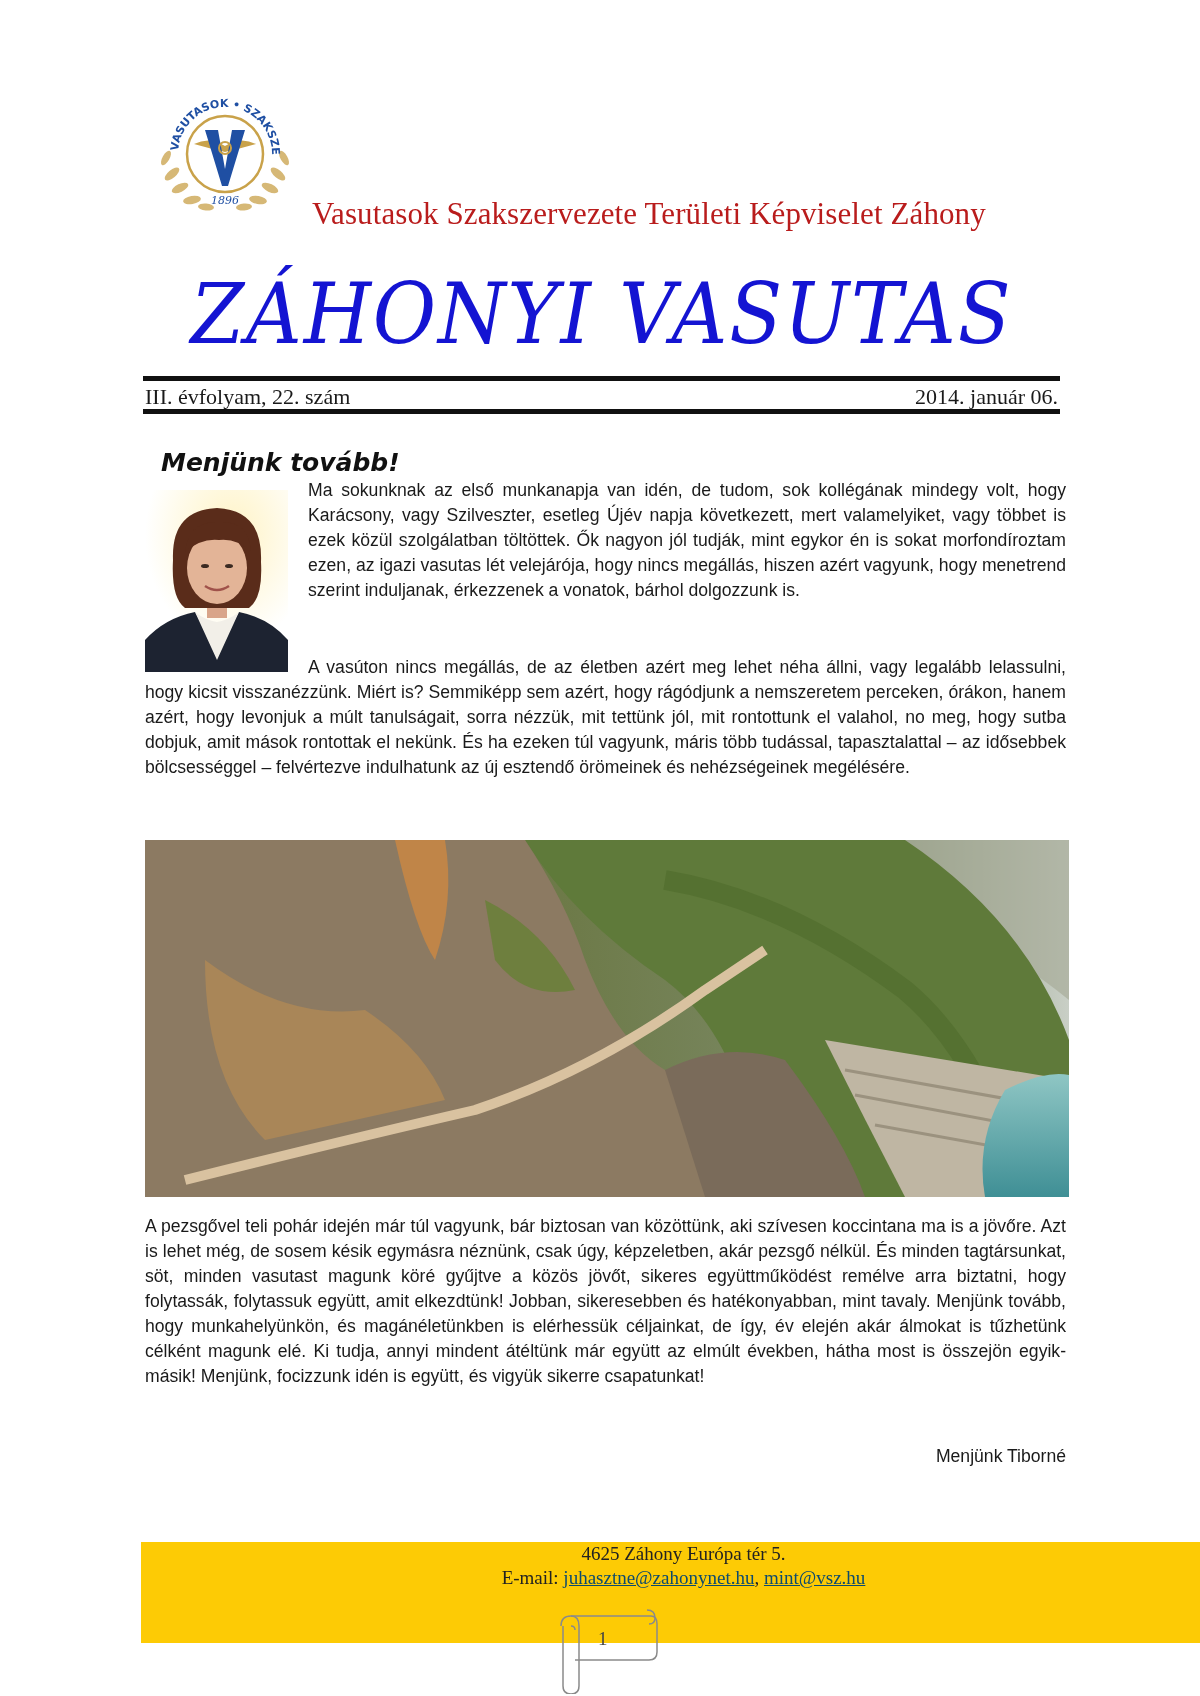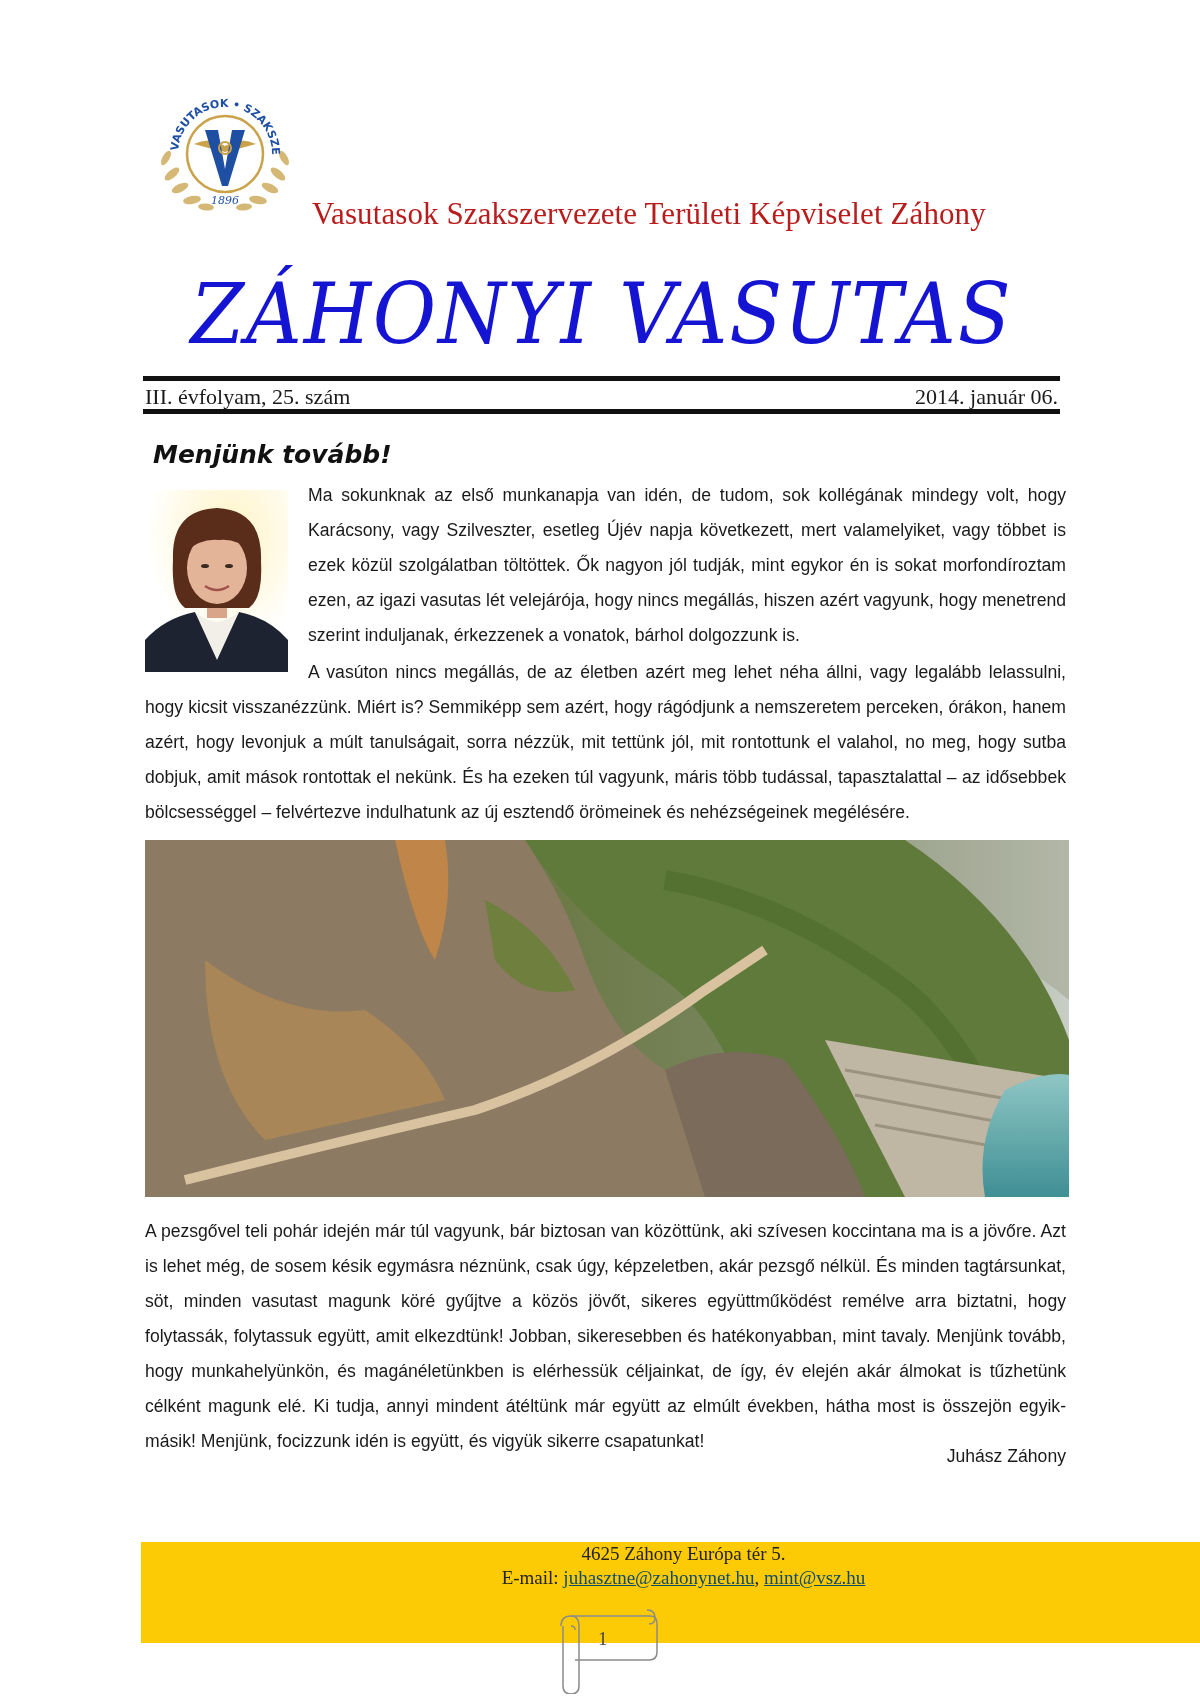--- a/index.html
+++ b/index.html
@@ -15,21 +15,21 @@
   .masthead { left: 143px; width: 917px; top: 272px; text-align: center; font-family: "DejaVu Serif", serif; font-style: italic; font-size: 84px; color: #1414d2; letter-spacing: 2px; line-height: 1; white-space: nowrap; transform: scaleX(0.92); transform-origin: center; }
 
   .rule-thick { left: 143px; width: 917px; height: 5px; background: #111; }
 
   .issue-row { left: 145px; width: 913px; top: 384px; display: flex; justify-content: space-between; font-family: "Liberation Serif", serif; font-size: 22px; color: #1a1a1a; }
 
   .heading { left: 145px; top: 432px; font-family: "DejaVu Sans", sans-serif; font-weight: bold; font-style: italic; font-size: 25px; color: #111; }
 
   .portrait { left: 145px; top: 490px; width: 143px; height: 182px; overflow: hidden; background: #fff; }
 
-  .para { font-family: "Liberation Sans", sans-serif; font-size: 17.6px; line-height: 35px; color: #1a1a1a; text-align: justify; }
+  .para { font-family: "Liberation Sans", sans-serif; font-size: 17.6px; line-height: 25px; color: #1a1a1a; text-align: justify; }
   .para-1 { left: 308px; top: 478px; width: 758px; }
   .para-2 { left: 145px; top: 655px; width: 921px; text-indent: 163px; }
   .para-3 { left: 145px; top: 1214px; width: 921px; }
 
   .landscape { left: 145px; top: 840px; width: 924px; height: 357px; overflow: hidden; }
   .landscape svg { display: block; }
 
   .signature { right: 134px; top: 1446px; font-size: 17.6px; color: #1a1a1a; }
 
   .footer { left: 141px; top: 1542px; width: 1085px; height: 101px; background: #fdcb05; text-align: center; font-family: "Liberation Serif", serif; font-size: 19px; line-height: 24px; color: #222; padding-top: 0px; }
@@ -72,26 +72,26 @@
     <text x="75" y="130" text-anchor="middle" font-family="DejaVu Serif, serif" font-style="italic" font-size="11" fill="#1f4fa3">1896</text>
   </svg>
 </div>
 
 <div class="abs org-name">Vasutasok Szakszervezete Területi Képviselet Záhony</div>
 
 <div class="abs masthead">ZÁHONYI VASUTAS</div>
 
 <div class="abs rule-thick" style="top:376px;"></div>
 <div class="abs issue-row">
-  <span>III. évfolyam, 25. szám</span>
+  <span>III. évfolyam, 22. szám</span>
   <span>2014. január 06.</span>
 </div>
 <div class="abs rule-thick" style="top:409px;"></div>
 
-<h1 class="abs heading" style="margin:8px;text-align:center;">Menjünk tovább!</h1>
+<h1 class="abs heading" style="margin:16px;text-align:center;">Menjünk tovább!</h1>
 
 <div class="abs portrait">
   <svg width="143" height="182" viewBox="0 0 143 182">
     <defs>
       <radialGradient id="glow" cx="60%" cy="25%" r="60%">
         <stop offset="0%" stop-color="#fff3c4"></stop>
         <stop offset="100%" stop-color="#ffffff"></stop>
       </radialGradient>
     </defs>
     <rect width="143" height="182" fill="url(#glow)"></rect>
@@ -150,21 +150,21 @@
 
     <path d="M680 200 L924 240 L924 357 L760 357 Q720 280 680 200 Z" fill="#bfb6a3"></path>
     <path d="M700 230 L924 270 M710 255 L924 295 M730 285 L924 320" stroke="#9b927f" stroke-width="3"></path>
 
     <path d="M860 250 Q900 230 924 235 L924 357 L840 357 Q830 300 860 250 Z" fill="url(#water)"></path>
   </svg>
 </div>
 
 <p class="abs para para-3" style="margin:0;">A pezsgővel teli pohár idején már túl vagyunk, bár biztosan van közöttünk, aki szívesen koccintana ma is a jövőre. Azt is lehet még, de sosem késik egymásra néznünk, csak úgy, képzeletben, akár pezsgő nélkül. És minden tagtársunkat, söt, minden vasutast magunk köré gyűjtve a közös jövőt, sikeres együttműködést remélve arra biztatni, hogy folytassák, folytassuk együtt, amit elkezdtünk! Jobban, sikeresebben és hatékonyabban, mint tavaly. Menjünk tovább, hogy munkahelyünkön, és magánéletünkben is elérhessük céljainkat, de így, év elején akár álmokat is tűzhetünk célként magunk elé. Ki tudja, annyi mindent átéltünk már együtt az elmúlt években, hátha most is összejön egyik-másik! Menjünk, focizzunk idén is együtt, és vigyük sikerre csapatunkat!</p>
 
-<div class="abs signature">Juhász Záhony</div>
+<div class="abs signature">Menjünk Tiborné</div>
 
 <div class="abs footer">
   <span class="line">4625 Záhony Európa tér 5.</span>
   <span class="line">
     <span>E-mail:</span>
     <a>juhasztne@zahonynet.hu</a><span>,</span>
     <a>mint@vsz.hu</a>
   </span>
 </div>
 

